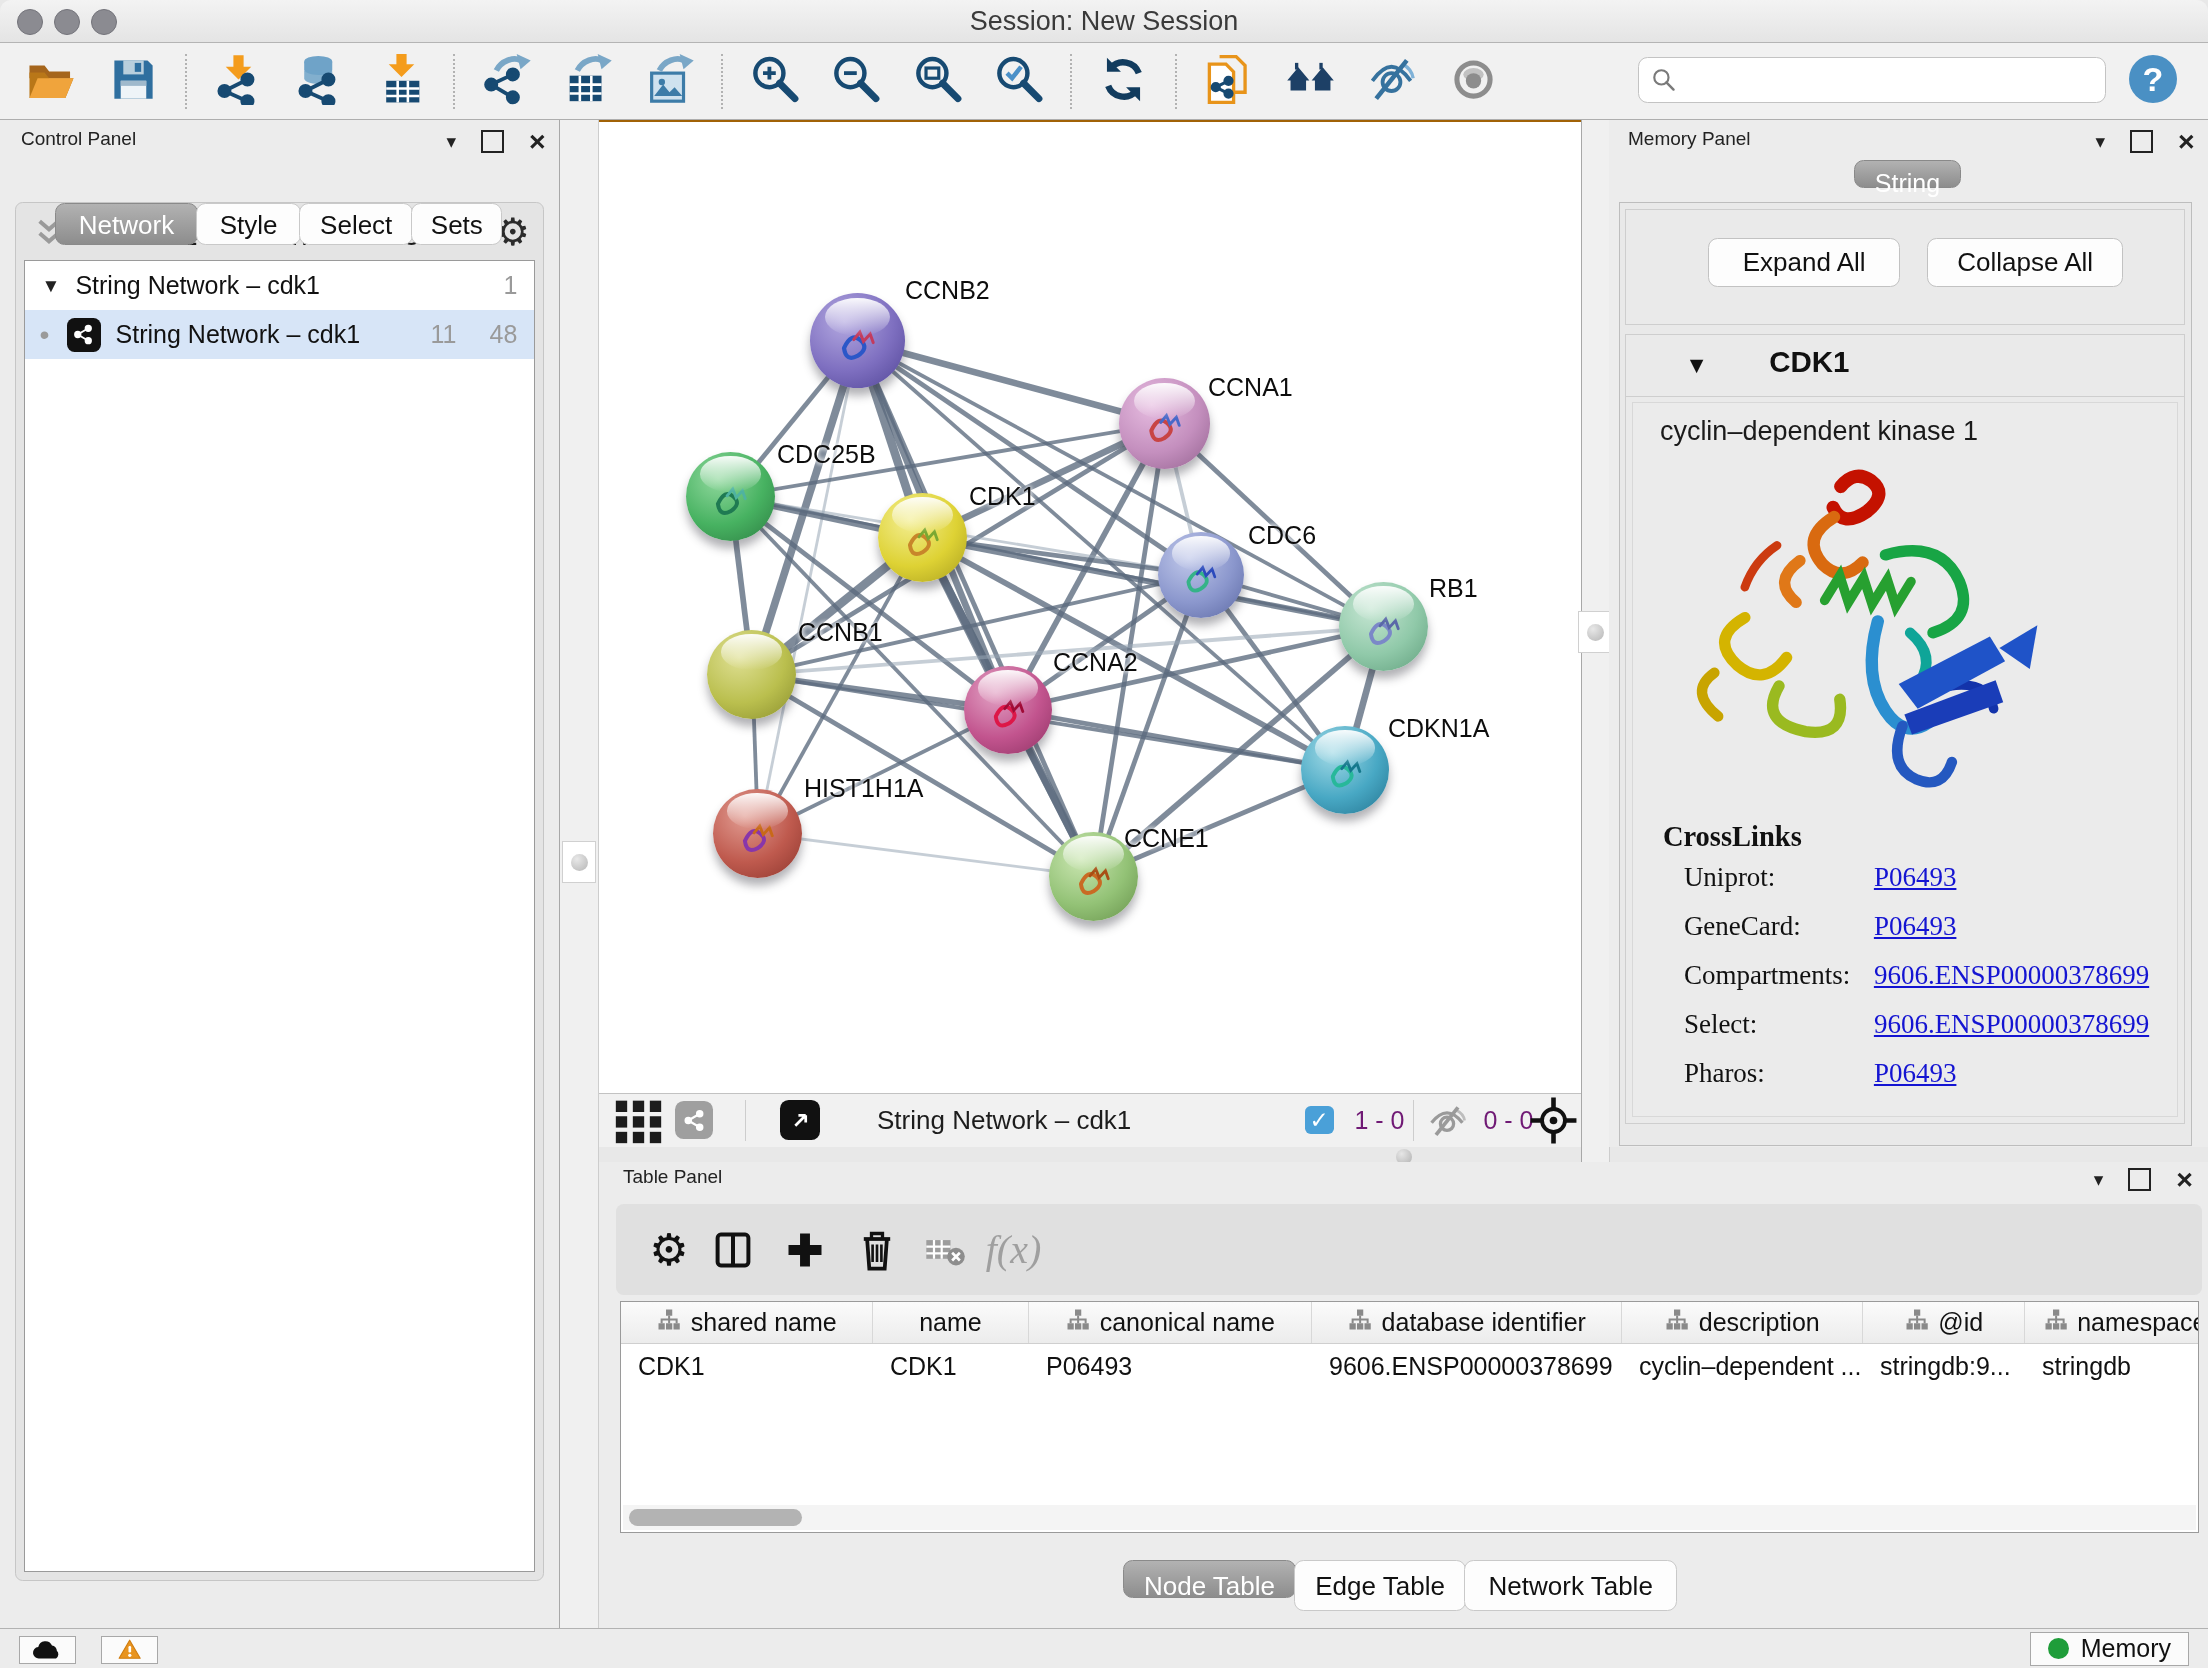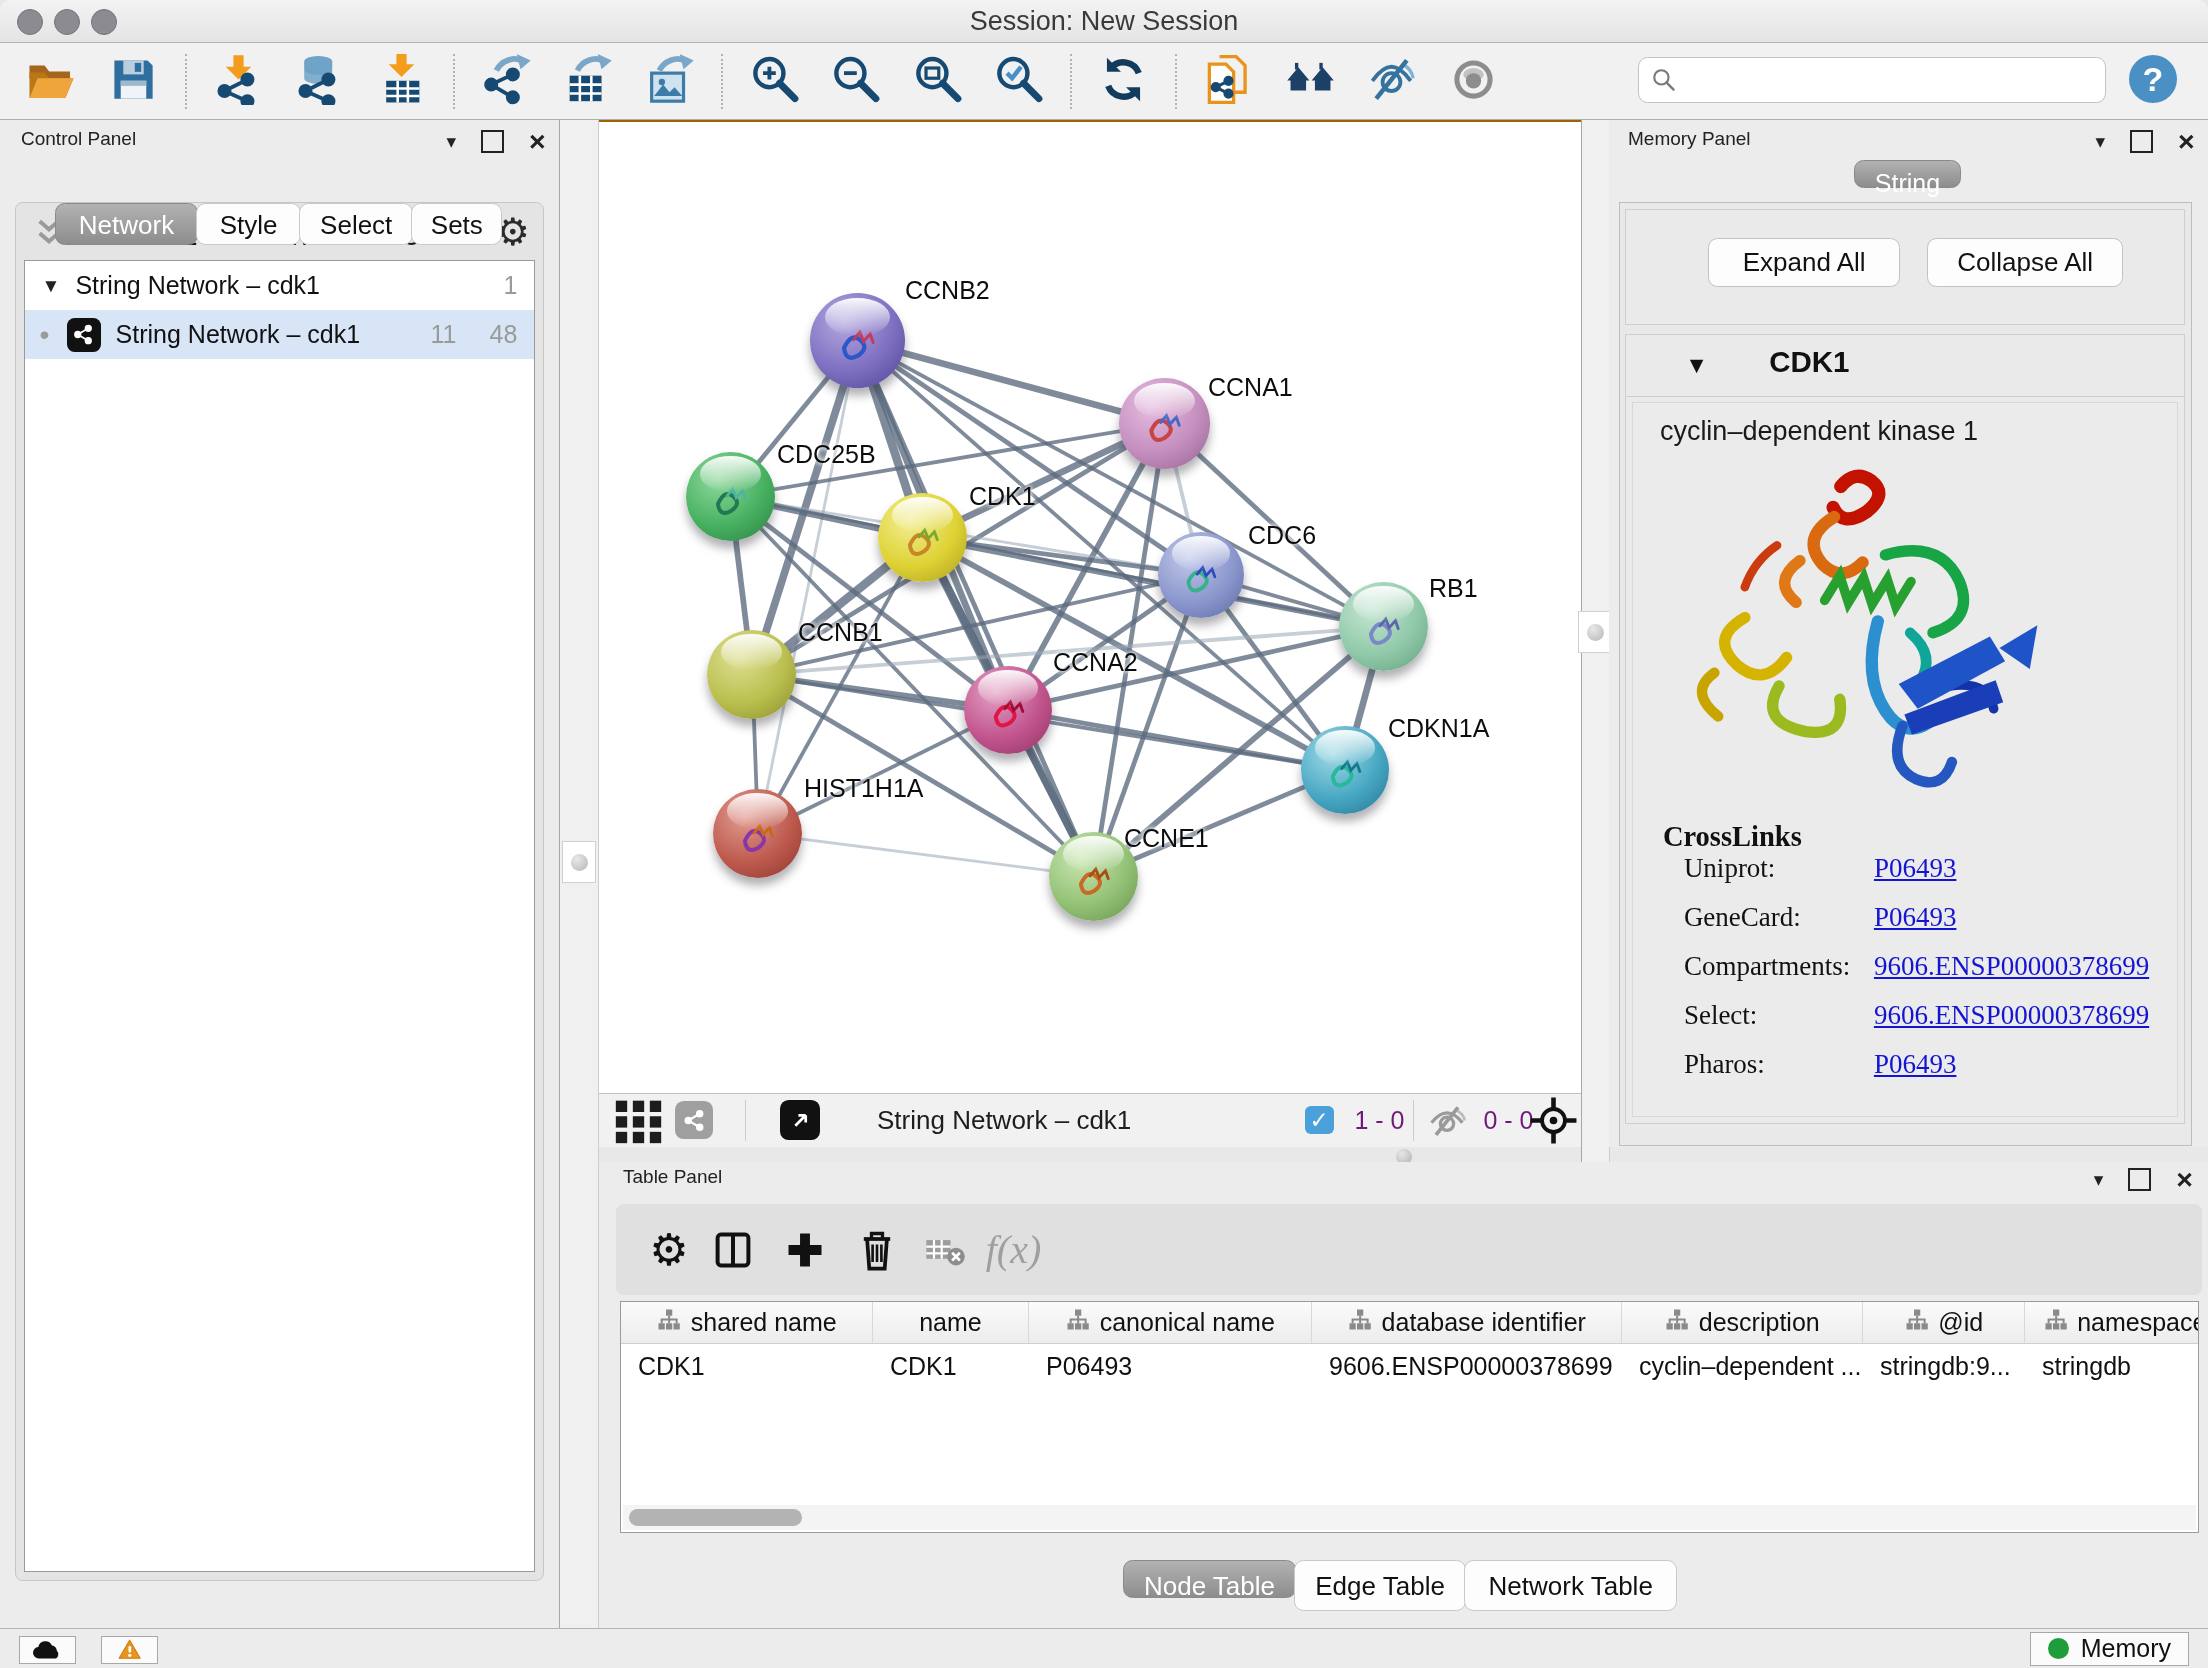--- a/index.html
+++ b/index.html
@@ -70,21 +70,21 @@
   .rp-btn{position:absolute;top:28.5px;height:49px;background:#fdfdfd;border:1.9px solid #c2c2c2;border-radius:9.5px;font-size:26px;color:#111;box-sizing:border-box;}
   .rp-sec{position:absolute;left:5.7px;top:131px;right:5.7px;bottom:21px;border:1.9px solid #cecece;background:#eaeaea;box-sizing:border-box;}
   .rp-sec-hdr{position:absolute;left:0;right:0;top:0;height:61px;border-bottom:1.9px solid #cecece;}
   .rp-sec-hdr .tri{position:absolute;left:59px;top:17px;font-size:23px;color:#111;}
   .rp-gene{position:absolute;left:143px;top:9.5px;font-size:29.5px;font-weight:bold;color:#111;}
   .rp-inner{position:absolute;left:5.7px;top:67px;right:5.7px;bottom:5.7px;border:1px solid #d8d8d8;background:#ebebeb;overflow:hidden;}
   .rp-desc{position:absolute;left:27px;top:13.3px;font-size:27px;color:#1a1a1a;}
   .protein{position:absolute;left:27px;top:55px;width:409px;height:361px;}
   .xlinks{position:absolute;left:30px;top:418px;right:19px;font-family:"Liberation Serif",serif;}
   .xl-title{font-size:28.5px;font-weight:bold;color:#111;}
-  .xl-row{display:flex;height:49px;}
+  .xl-row{display:flex;height:49px;align-items:center;}
   .xl-lab{width:190px;font-size:27px;color:#111;margin-left:21px;}
   .xl-val{font-size:27px;color:#1414d2;text-decoration:underline;}
   
   .tp{position:absolute;left:599px;top:1162px;width:1609px;height:466px;background:#ececec;}
   .tp-toolbar{position:absolute;left:17px;top:42px;right:5.7px;height:91px;background:#e0e0e0;border-radius:7.6px;}
   .tp-ic{position:absolute;top:21px;width:49px;height:49px;background:none;border:none;padding:0;display:flex;align-items:center;justify-content:center;}
   .tp-ic svg{width:44px;height:44px;}
   .tp-ic .glyph{font-size:44px;color:#111;line-height:49px;}
   .fx{font-family:"Liberation Serif",serif;font-style:italic;font-size:40px;color:#9f9f9f;}
   .tp-table{position:absolute;left:21px;top:139px;right:9.5px;height:232px;background:#fff;border:1.9px solid #9a9a9a;box-sizing:border-box;overflow:hidden;}

